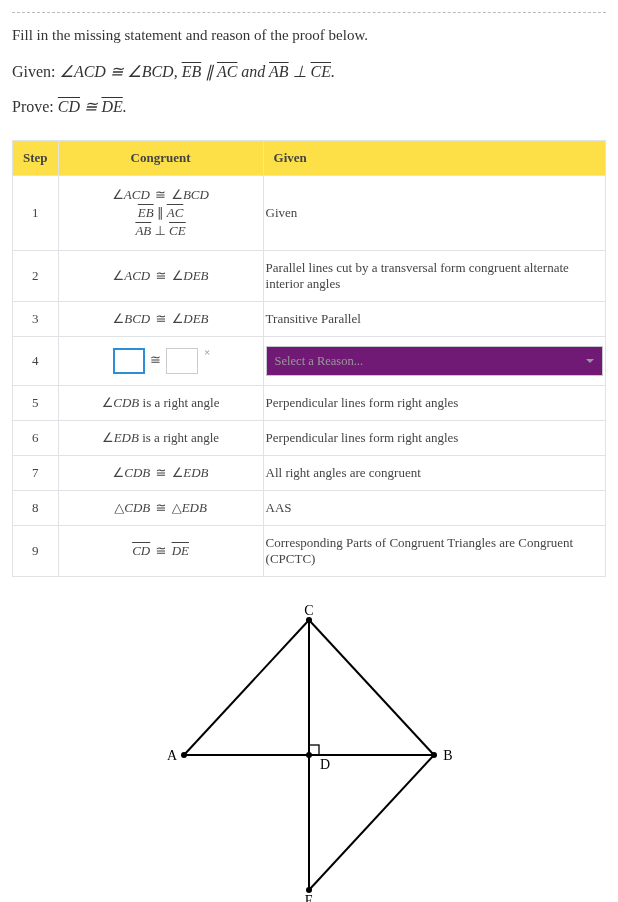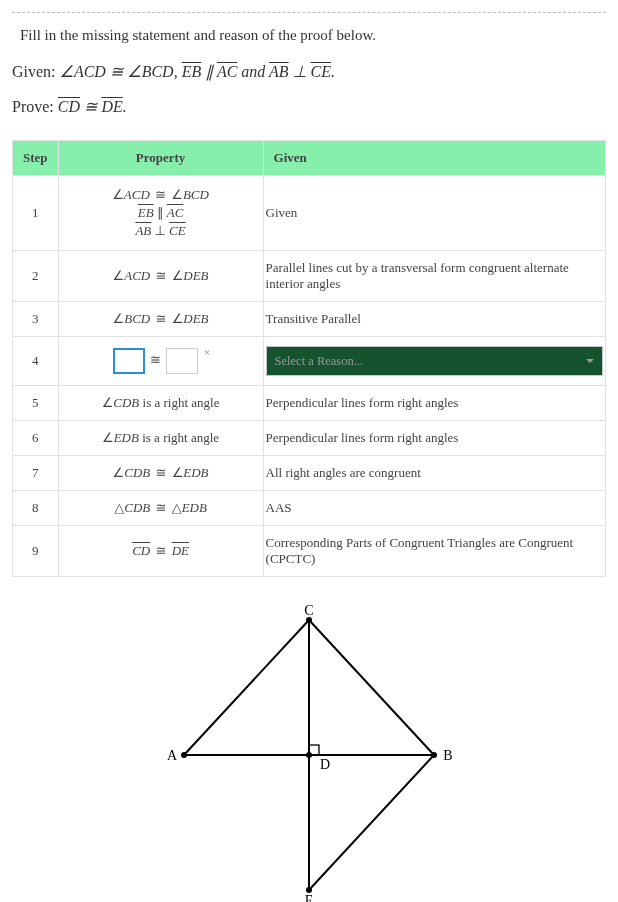--- a/index.html
+++ b/index.html
@@ -11,21 +11,20 @@
       width: 618px;
     }
     .top-border {
       border-top: 1px dashed #bbb;
       margin-bottom: 14px;
     }
     .instruction {
       font-size: 15px;
       color: #333;
       margin-bottom: 18px;
-      margin-left: 8px;
     }
     .given-prove {
       font-size: 16px;
       color: #333;
       margin-bottom: 16px;
     }
     .given-prove .math {
       font-family: 'Cambria Math', 'STIX', 'Times New Roman', serif;
       font-style: italic;
     }
@@ -33,21 +32,21 @@
       text-decoration: overline;
       font-style: italic;
     }
     table.proof {
       width: 100%;
       border-collapse: collapse;
       margin-top: 24px;
       font-size: 13px;
     }
     table.proof th {
-      background: #86efac;
+      background: #fde047;
       border: 1px solid #e0e2e5;
       padding: 9px 10px;
       text-align: left;
       font-weight: bold;
       color: #444;
     }
     table.proof th.step-col { text-align: center; width: 42px; }
     table.proof td {
       border: 1px solid #e0e2e5;
       padding: 9px 2px;
@@ -85,21 +84,21 @@
       right: -2px;
       font-size: 11px;
       color: #888;
       cursor: pointer;
     }
     .stmt4-wrap { position: relative; display: inline-block; padding-right: 10px; }
     .reason-select {
       width: 100%;
       height: 30px;
       border: 1px solid #c6c8cc;
-      background: #14532d;
+      background: #701a75;
       color: #999;
       font-family: Georgia, serif;
       font-size: 12.5px;
       padding: 0 8px;
       position: relative;
       display: flex;
       align-items: center;
       justify-content: space-between;
     }
     .caret-down {
@@ -125,21 +124,21 @@
 </p>
 
 <p class="given-prove">
   <span>Prove: </span><span class="math"><span class="overline">CD</span> ≅ <span class="overline">DE</span>.</span>
 </p>
 
 <table class="proof">
   <thead>
     <tr>
       <th class="step-col">Step</th>
-      <th style="text-align:center;">Property</th>
+      <th style="text-align:center;">Congruent</th>
       <th>Given</th>
     </tr>
   </thead>
   <tbody>
 
     <tr>
       <td class="step-cell">1</td>
       <td class="stmt-cell">
         <div class="stmt-line">∠<span class="math-it">ACD</span> <span class="cong">≅</span> ∠<span class="math-it">BCD</span></div>
         <div class="stmt-line"><span class="overline">EB</span> ∥ <span class="overline">AC</span></div>

